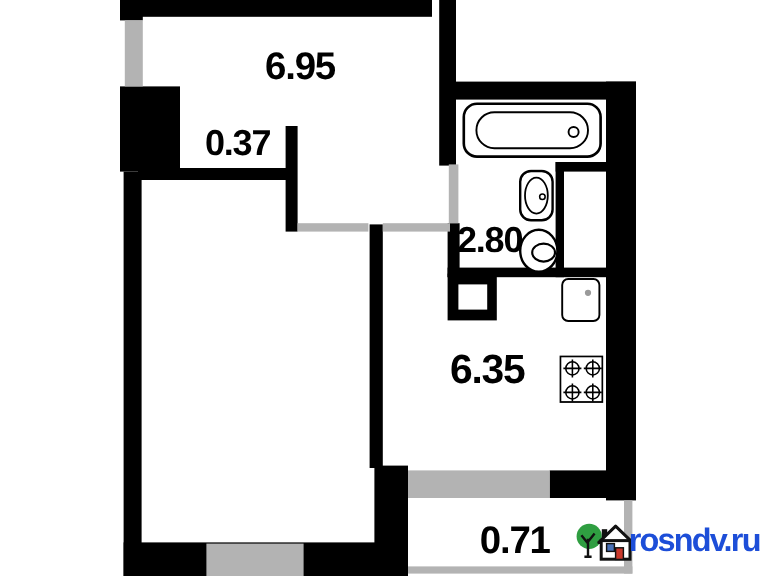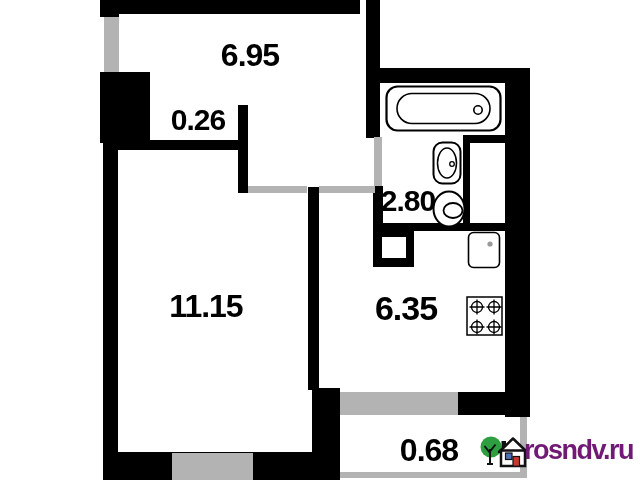--- a/index.html
+++ b/index.html
@@ -11,21 +11,21 @@
   .opening{position:absolute;background:#b3b3b3;}
   .inner-white{position:absolute;background:#fff;}
   .fixture{position:absolute;}
   .arealabel{
     position:absolute;transform:translate(-50%,-50%);
     font-weight:bold;font-size:32px;letter-spacing:-1px;color:#000;
     white-space:nowrap;line-height:1;
   }
   .watermark-text{
     position:absolute;left:524px;top:437px;
-    font-weight:bold;font-size:27px;letter-spacing:-1.5px;color:#701a75;line-height:1;
+    font-weight:bold;font-size:27px;letter-spacing:-1.5px;color:#1d4ed8;line-height:1;
     white-space:nowrap;
   }
 </style>
 </head>
 <body>
 
 <div id="canvas">
 
   <div class="wall" style="left:100px;top:0;width:260px;height:14px;"></div>
   <div class="wall" style="left:100px;top:0;width:19px;height:17px;"></div>
@@ -87,25 +87,24 @@
       <circle cx="28" cy="11" r="5.5"></circle>
         <path d="M20.5 11 H35.5 M28 3.5 V18.5"></path>
       <circle cx="11" cy="31" r="5.5"></circle>
         <path d="M3.5 31 H18.5 M11 23.5 V38.5"></path>
       <circle cx="28" cy="31" r="5.5"></circle>
         <path d="M20.5 31 H35.5 M28 23.5 V38.5"></path>
     </g>
   </svg>
 
   <div class="arealabel" style="left:250px;top:55px;">6.95</div>
-  <div class="arealabel" style="left:198px;top:120px;font-size:30px;">0.26</div>
+  <div class="arealabel" style="left:198px;top:120px;font-size:30px;">0.37</div>
   <div class="arealabel" style="left:408px;top:189px;font-size:30px;margin-top:12px;">2.80</div>
-  <div class="arealabel" style="left:206px;top:306px;">11.15</div>
   <div class="arealabel" style="left:406px;top:308px;font-size:34px;">6.35</div>
-  <div class="arealabel" style="left:429px;top:450px;">0.68</div>
+  <div class="arealabel" style="left:429px;top:450px;">0.71</div>
 
   <div>
     <svg class="fixture" style="left:478px;top:433px;" width="54" height="36" viewBox="0 0 54 36">
 
       <g>
         <circle cx="13" cy="14" r="10.5" fill="#2f9e41"></circle>
         <path d="M12 31 V16 M12 20 L6.5 13 M12 18.5 L17.5 11.5 M9 31 H15" fill="none" stroke="#111" stroke-width="2"></path>
       </g>
 
       <g>

